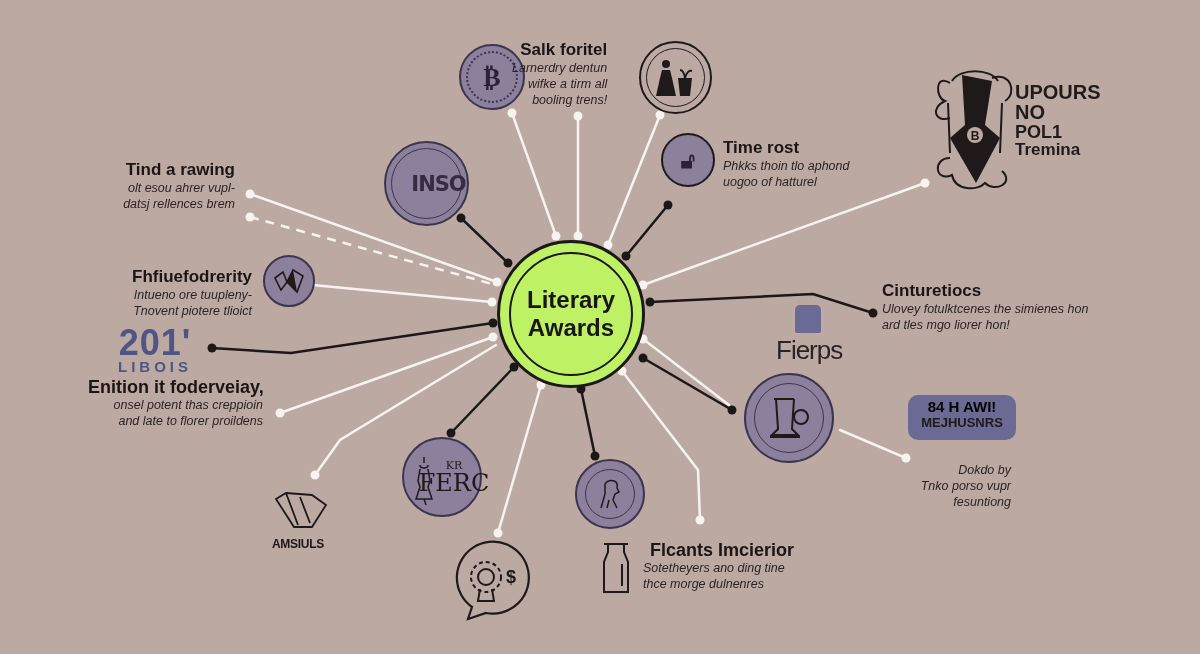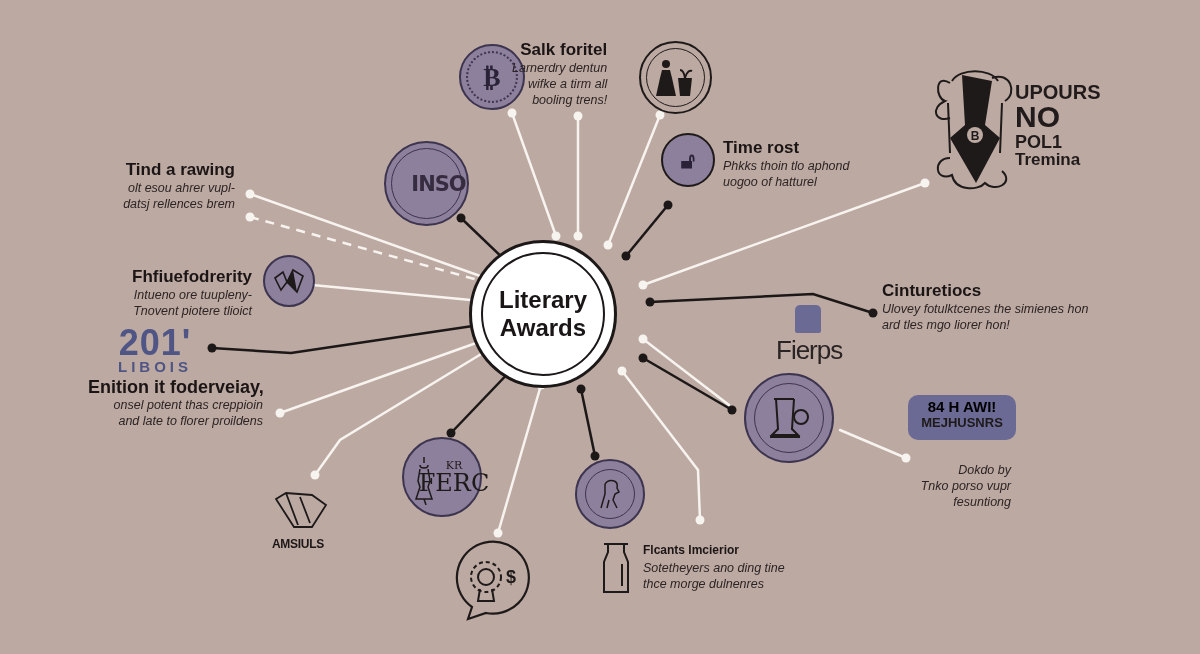--- a/index.html
+++ b/index.html
@@ -26,22 +26,22 @@
     position: absolute; inset: 5px; border-radius: 50%;
     border: 1.5px solid #3d3450;
   }
   .badge-label { font-family: "DejaVu Serif", serif; font-weight: 700; color: #2a2236; position: relative; }
   .outline-badge {
     position: absolute; border-radius: 50%; border: 2.5px solid #1f1a1a;
     box-sizing: border-box; display: flex; align-items: center; justify-content: center;
   }
   .outline-badge .inner { position: absolute; inset: 5px; border-radius: 50%; border: 1.5px solid #1f1a1a; }
   .hub {
-    position: absolute; left: 469px; top: 240px; width: 148px; height: 148px;
-    border-radius: 50%; background: #ffffff; border: 3px solid #1c1818; box-sizing: border-box;
+    position: absolute; left: 497px; top: 240px; width: 148px; height: 148px;
+    border-radius: 50%; background: #bef264; border: 3px solid #1c1818; box-sizing: border-box;
     display: flex; align-items: center; justify-content: center;
   }
   .hub .ring { position: absolute; inset: 9px; border-radius: 50%; border: 2px solid #1c1818; }
   .hub-title { position: relative; font-weight: 700; font-size: 24px; line-height: 28px; text-align: center; color: #1a1616; }
   .white-heading { font-weight: 700; font-size: 26px; color: #f7f3ef; }
   .year-big { font-weight: 700; font-size: 36px; color: #4f5585; letter-spacing: 1px; line-height: 30px; }
   .year-small { font-weight: 700; font-size: 15px; color: #4f5585; letter-spacing: 4px; }
   .logo-big { font-weight: 700; color: #211b1b; line-height: 1.02; }
 </style>
 </head>
@@ -162,21 +162,21 @@
 
   <svg class="abs" style="left:930px;top:63px;" width="90" height="135" viewBox="0 0 90 135">
     <path d="M20 20 C5 10 5 35 15 38 C0 45 5 60 20 55 M62 15 C80 8 88 30 75 38 M20 95 C2 95 5 120 22 112 C25 128 48 128 55 120 C65 130 85 120 72 108" stroke="#1f1a1a" stroke-width="2" fill="none"></path>
     <path d="M22 18 C30 5 60 5 68 18 M18 40 L20 90 M72 40 L70 90" stroke="#1f1a1a" stroke-width="2" fill="none"></path>
     <path d="M32 12 L62 18 L55 62 L70 75 L46 120 L20 75 L35 62 Z" fill="#1f1a1a"></path>
     <circle cx="45" cy="72" r="8" fill="#bca9a2"></circle>
     <text x="45" y="77" text-anchor="middle" font-size="12" font-weight="700" fill="#1f1a1a" font-family="Liberation Sans, sans-serif">B</text>
   </svg>
   <div class="abs" style="left:1015px;top:82px;">
     <div class="logo-big" style="font-size:20px;">UPOURS</div>
-    <div class="logo-big" style="font-size:30px;">NO</div>
+    <div class="logo-big" style="font-size:20px;">NO</div>
     <div class="logo-big" style="font-size:18px;">POL1</div>
     <div class="logo-big" style="font-size:17px;">Tremina</div>
   </div>
 
   <div class="abs right" style="left:100px;top:160px;width:135px;">
     <div class="node-title" style="text-align:right;">Tind a rawing</div>
     <div class="node-desc" style="text-align:right;">olt esou ahrer vupl-</div>
     <div class="node-desc" style="text-align:right;">datsj rellences brem</div>
   </div>
 
@@ -234,21 +234,21 @@
       <circle cx="32" cy="38" r="8" fill="none" stroke="#1f1a1a" stroke-width="2"></circle>
       <path d="M26 50 L24 62 H40 L38 50" fill="none" stroke="#1f1a1a" stroke-width="2"></path>
       <text x="52" y="44" font-size="18" font-weight="700" fill="#1f1a1a" font-family="Liberation Sans, sans-serif">$</text>
     </svg>
   </div>
 
   <svg class="abs" style="left:600px;top:542px;" width="32" height="54" viewBox="0 0 32 54">
     <path d="M4 2 H28 M8 2 V10 L4 20 V50 H28 V20 L24 10 V2 M4 50 H28 M22 22 V44" stroke="#1f1a1a" stroke-width="2" fill="none"></path>
   </svg>
   <div class="abs" style="left:643px;top:540px;">
-    <div class="node-title" style="font-size:12px;">Flcants Imcierior</div>
+    <div class="node-title" style="font-size:18px;margin-left:7px;">Flcants Imcierior</div>
     <div class="node-desc">Sotetheyers ano ding tine</div>
     <div class="node-desc">thce morge dulnenres</div>
   </div>
 
   <div class="abs" style="left:795px;top:305px;width:26px;height:28px;background:#6a6a94;border-radius:5px 5px 2px 2px;"></div>
   <div class="abs" style="left:776px;top:335px;font-size:26px;letter-spacing:-1px;color:#2a2424;">Fierps</div>
 
   <div class="abs" style="left:882px;top:281px;">
     <div class="node-title">Cinturetiocs</div>
     <div class="node-desc">Ulovey fotulktcenes the simienes hon</div>

